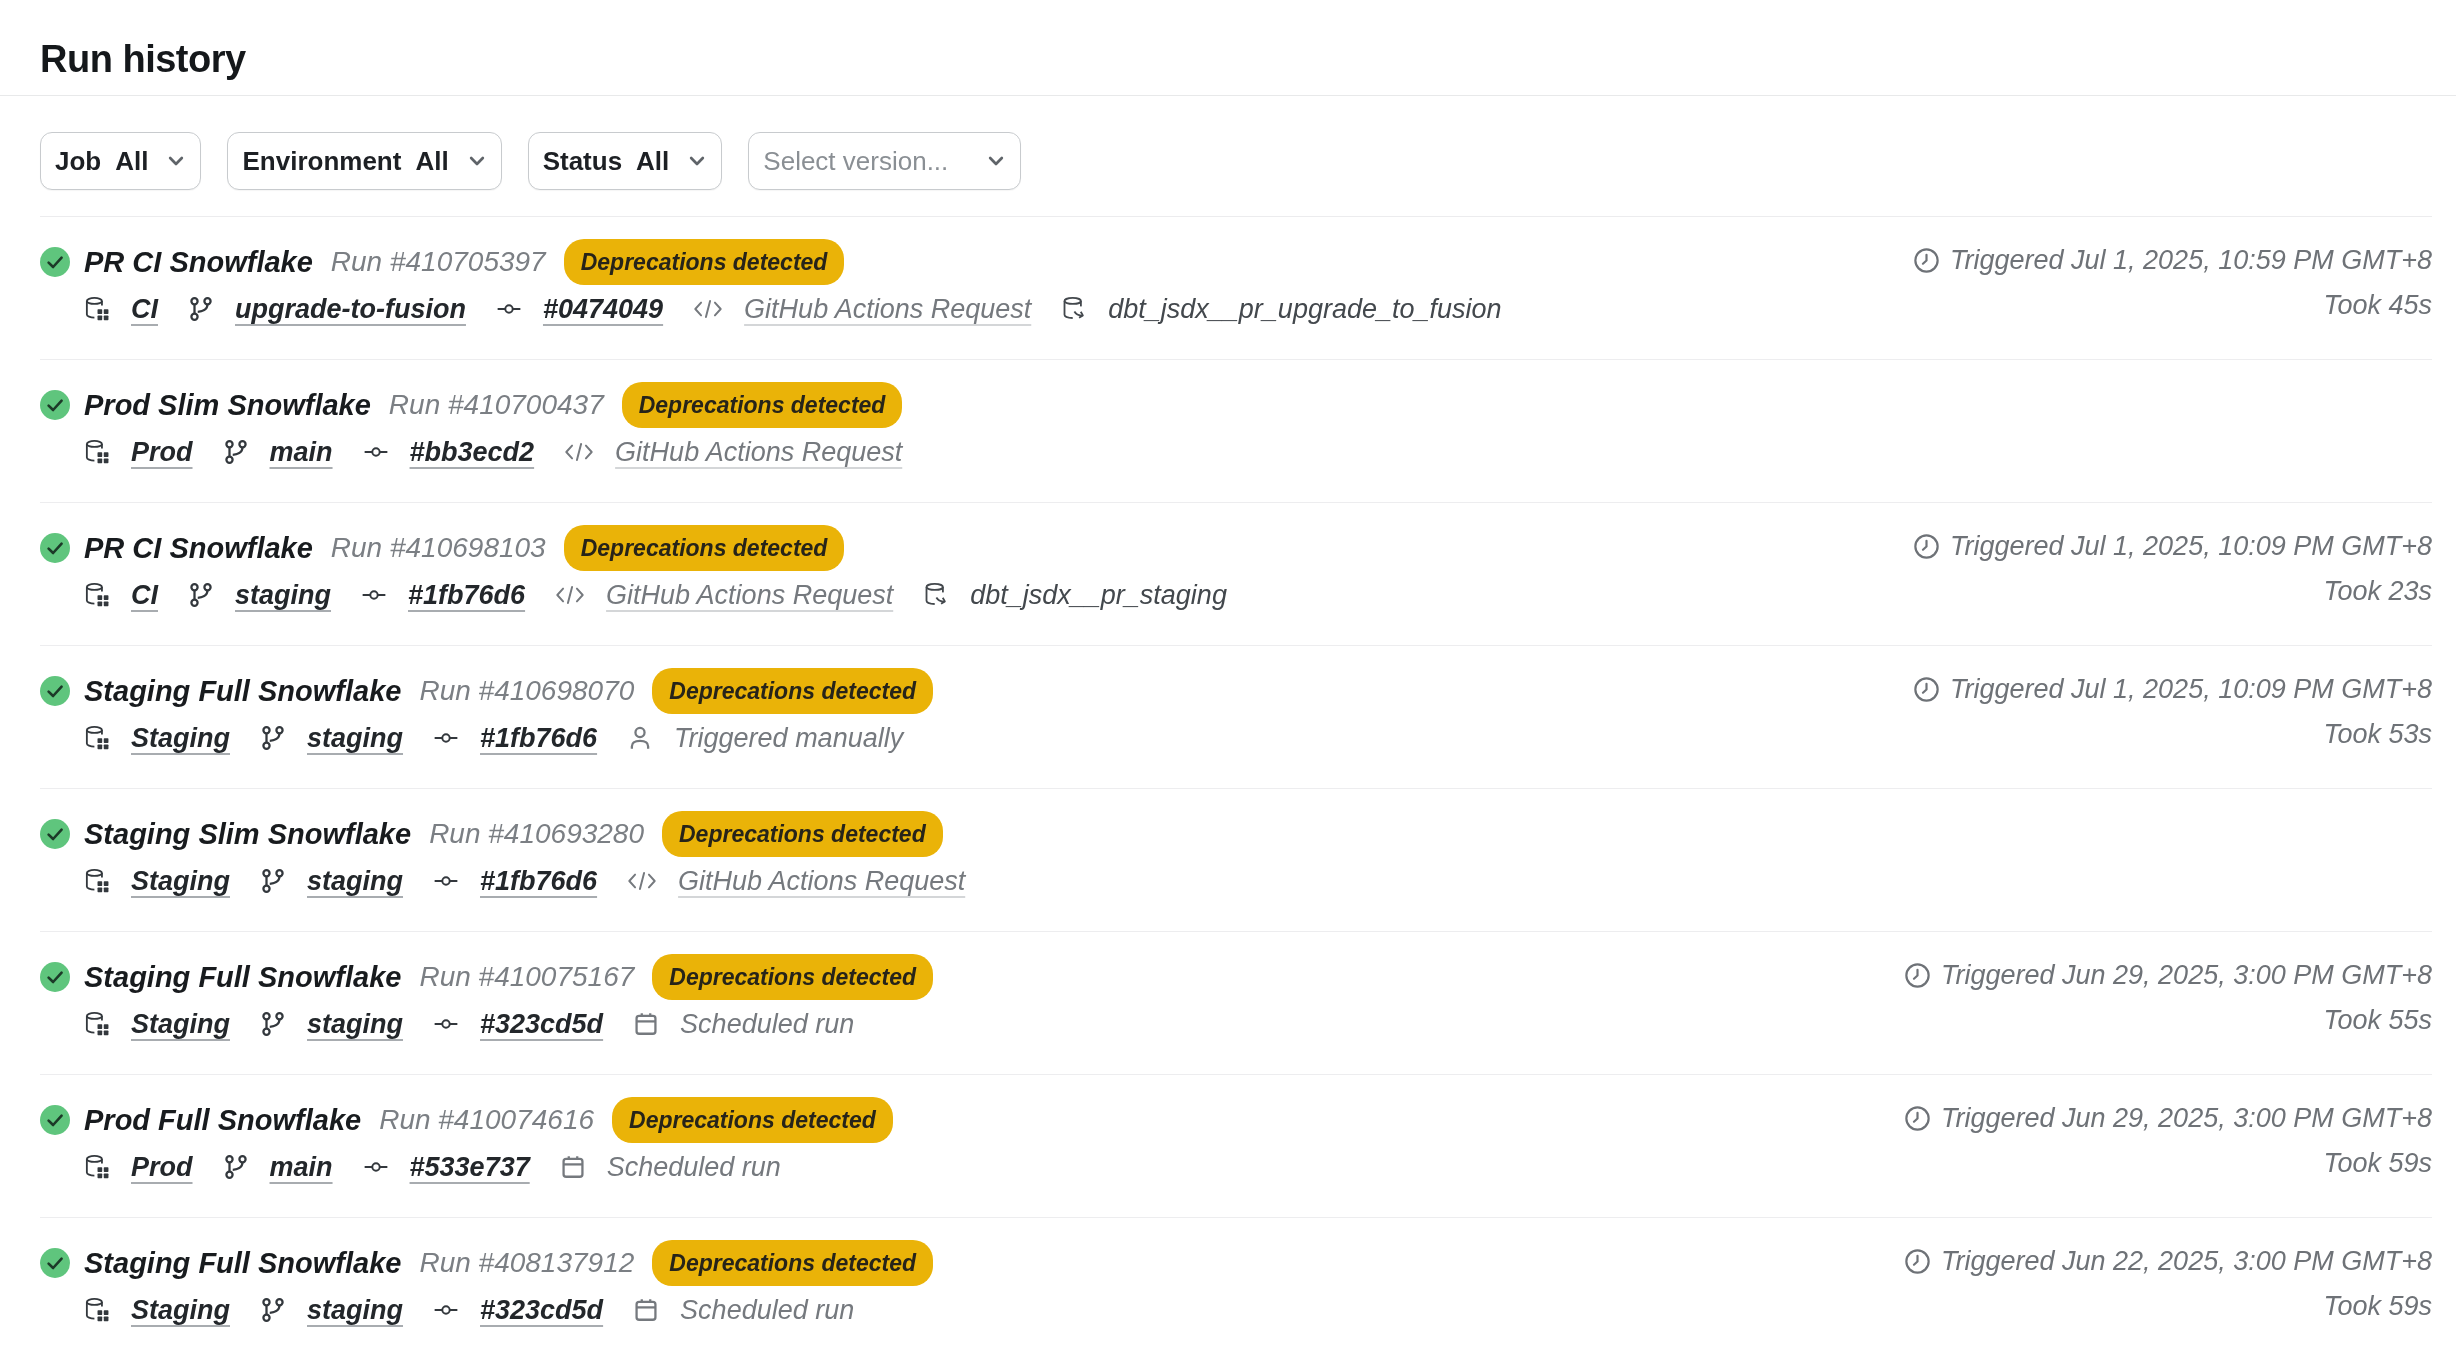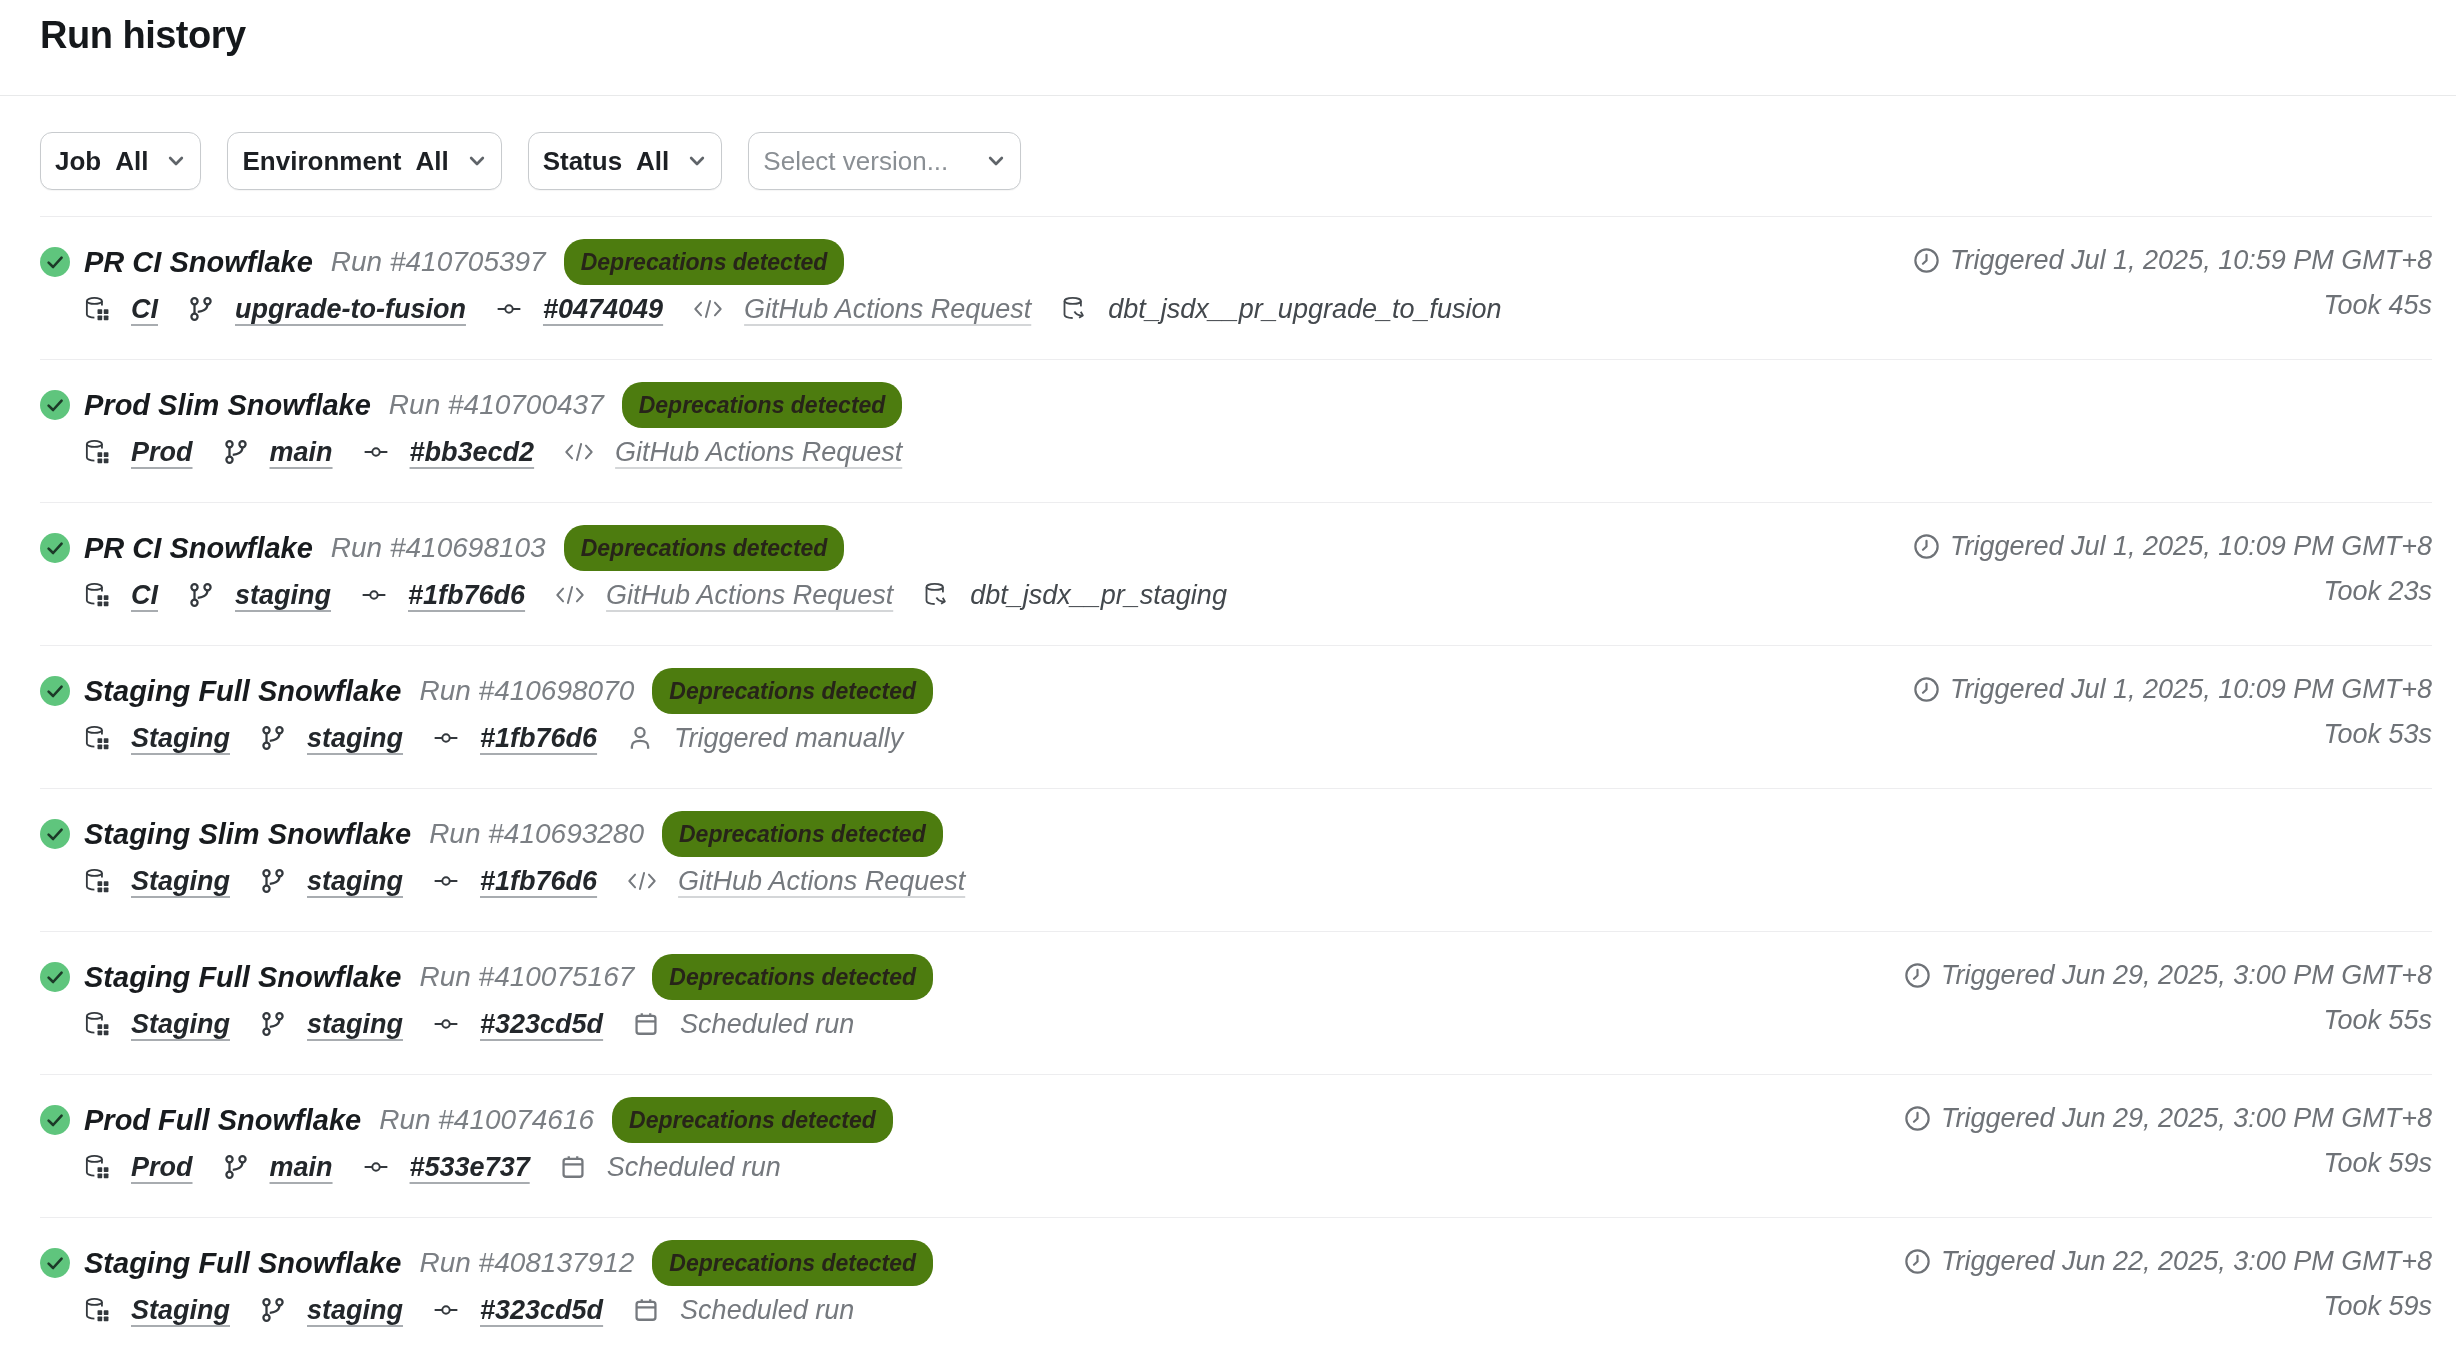--- a/index.html
+++ b/index.html
@@ -1,20 +1,20 @@
 <!DOCTYPE html>
 <html><head>
 <meta charset="utf-8">
 <style>
   * { margin:0; padding:0; box-sizing:border-box; }
   html,body { width:2456px; height:1354px; background:#ffffff; overflow:hidden;
               font-family:"Liberation Sans", sans-serif; color:#1a1d21; }
 
   
-  .page-header { padding:12px 40px 0; height:96px; border-bottom:1px solid #e8e9ea; }
+  .page-header { padding:36px 40px 0; height:96px; border-bottom:1px solid #e8e9ea; }
   .page-title { font-size:38px; font-weight:700; letter-spacing:-0.5px; color:#15181b; line-height:46px; }
 
   
   .filters { display:flex; align-items:center; gap:26px;
              margin:0 24px 0 40px; padding:36px 0 26px; border-bottom:1px solid #ececee; }
   .filter-btn { display:inline-flex; align-items:center; gap:14px; height:58px; padding:0 14px;
                 border:1px solid #c8cbce; border-radius:12px; background:#fff; cursor:pointer;
                 font-size:26px; color:#1d2024; font-weight:600; box-shadow:0 1px 1px rgba(0,0,0,0.04); }
   .filter-btn .f-label { font-weight:600; }
   .filter-btn .f-value { font-weight:600; }
@@ -24,21 +24,21 @@
 
   
   .run-list { margin:0 24px 0 40px; }
   .run-row { display:flex; justify-content:space-between; align-items:flex-start;
              padding:26px 0 32px; border-bottom:1px solid #ededef;font-style:italic; }
   .run-left { display:flex; gap:14px; }
   .status-icon { margin-top:4px; flex:none; display:inline-flex; }
   .run-title-line { display:flex; align-items:center; gap:18px; height:38px; }
   .job-name { font-size:29px; font-weight:700; color:#181b1e; cursor:pointer; }
   .run-number { font-size:28px; font-weight:400; color:#7b7f84; }
-  .badge { background:#4d7c0f; color:#272419; font-size:23px; font-weight:600;
+  .badge { background:#eab308; color:#272419; font-size:23px; font-weight:600;
            padding:10px 17px; border-radius:20px; line-height:26px; white-space:nowrap; }
   .run-meta-line { display:flex; align-items:center; gap:30px; margin-top:10px; height:36px; }
   .meta-chip { display:inline-flex; align-items:center; gap:21px; font-size:27px; white-space:nowrap; }
   .mi { display:inline-flex; flex:none; }
   .link-dark { color:#23272b; font-weight:600; cursor:pointer;
                text-decoration:underline; text-decoration-color:#a8acb0;
                text-decoration-thickness:2px; text-underline-offset:6px; }
   .trigger-label { color:#75797e; font-weight:400; }
   .meta-chip[data-type="code"] .trigger-label { cursor:pointer; text-decoration:underline;
                text-decoration-color:#d4d6d8; text-decoration-thickness:2px; text-underline-offset:6px; }

